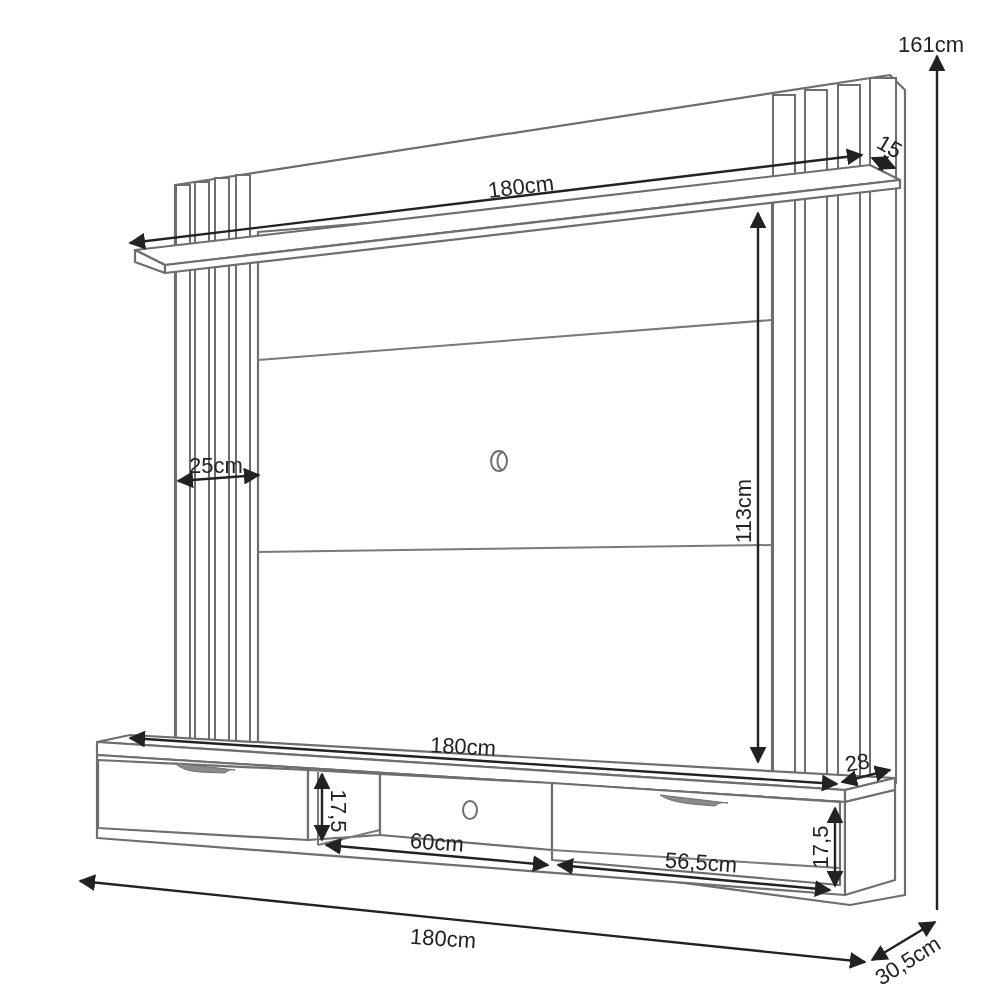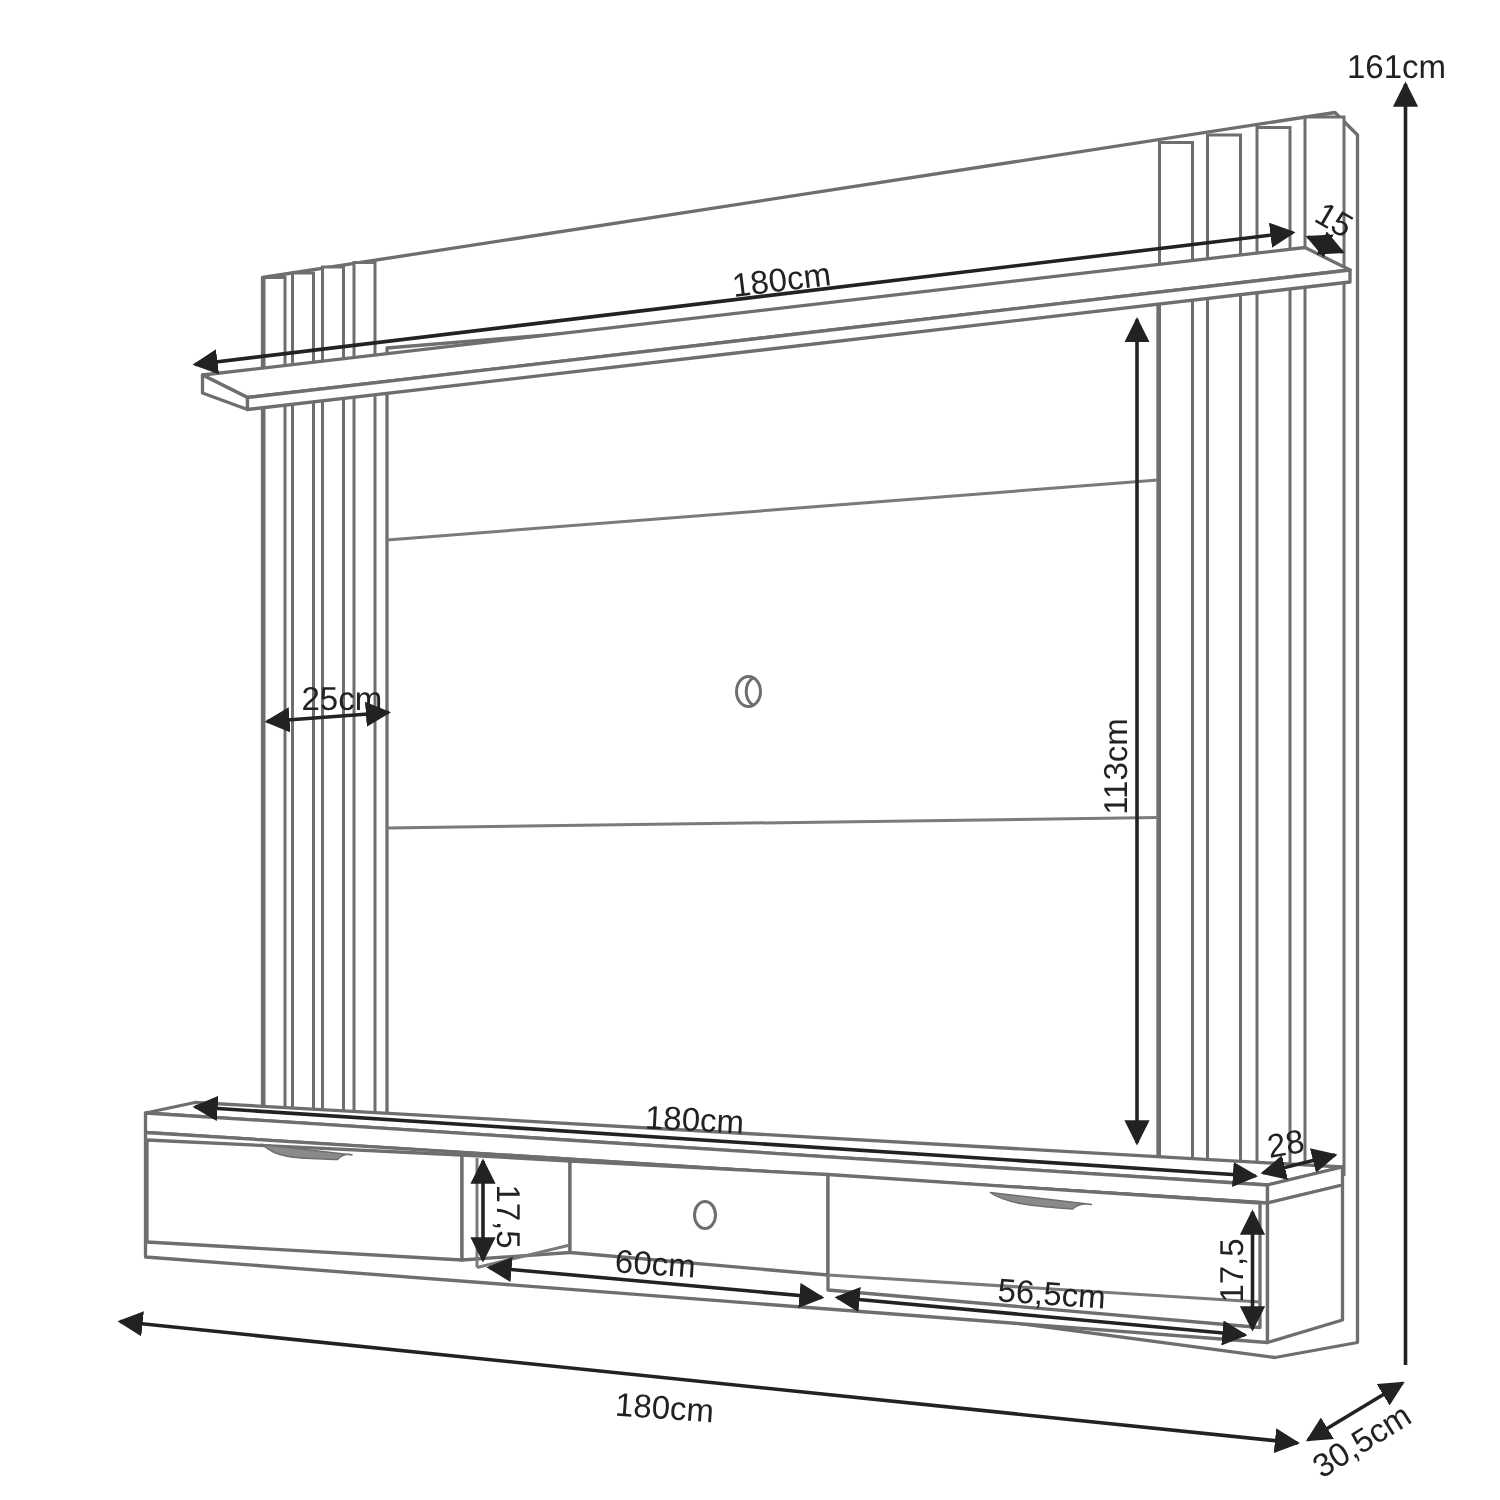--- a/index.html
+++ b/index.html
@@ -94,21 +94,21 @@
     <line class="dim" x1="558" y1="865" x2="830" y2="890" marker-end="url(#ah)" marker-start="url(#ah)"></line>
     <line class="dim" x1="835" y1="808" x2="835" y2="886" marker-end="url(#ah)" marker-start="url(#ah)"></line>
     <line class="dim" x1="80" y1="881" x2="865" y2="962" marker-end="url(#ah)" marker-start="url(#ah)"></line>
     <line class="dim" x1="872" y1="960" x2="935" y2="922" marker-end="url(#ah)" marker-start="url(#ah)"></line>
   </g>
 </svg>
 
 <div class="label" style="left:898px;top:34px;">161cm</div>
 <div class="label" style="left:488px;top:176px;transform:rotate(-7deg);">180cm</div>
 <div class="label" style="left:877px;top:136px;transform:rotate(30deg);">15</div>
-<div class="label" style="left:201px;top:455px;">25cm</div>
+<div class="label" style="left:189px;top:455px;">25cm</div>
 <div class="label" style="left:712px;top:500px;transform:rotate(-90deg);">113cm</div>
 <div class="label" style="left:430px;top:736px;transform:rotate(3deg);">180cm</div>
 <div class="label" style="left:845px;top:752px;transform:rotate(-10deg);">28</div>
 <div class="label" style="left:317px;top:800px;transform:rotate(90deg);">17,5</div>
 <div class="label" style="left:410px;top:832px;transform:rotate(4deg);">60cm</div>
 <div class="label" style="left:665px;top:852px;transform:rotate(4deg);">56,5cm</div>
 <div class="label" style="left:800px;top:836px;transform:rotate(-90deg);">17,5</div>
 <div class="label" style="left:410px;top:928px;transform:rotate(4deg);">180cm</div>
 <div class="label" style="left:872px;top:950px;transform:rotate(-32deg);">30,5cm</div>
 </div>

